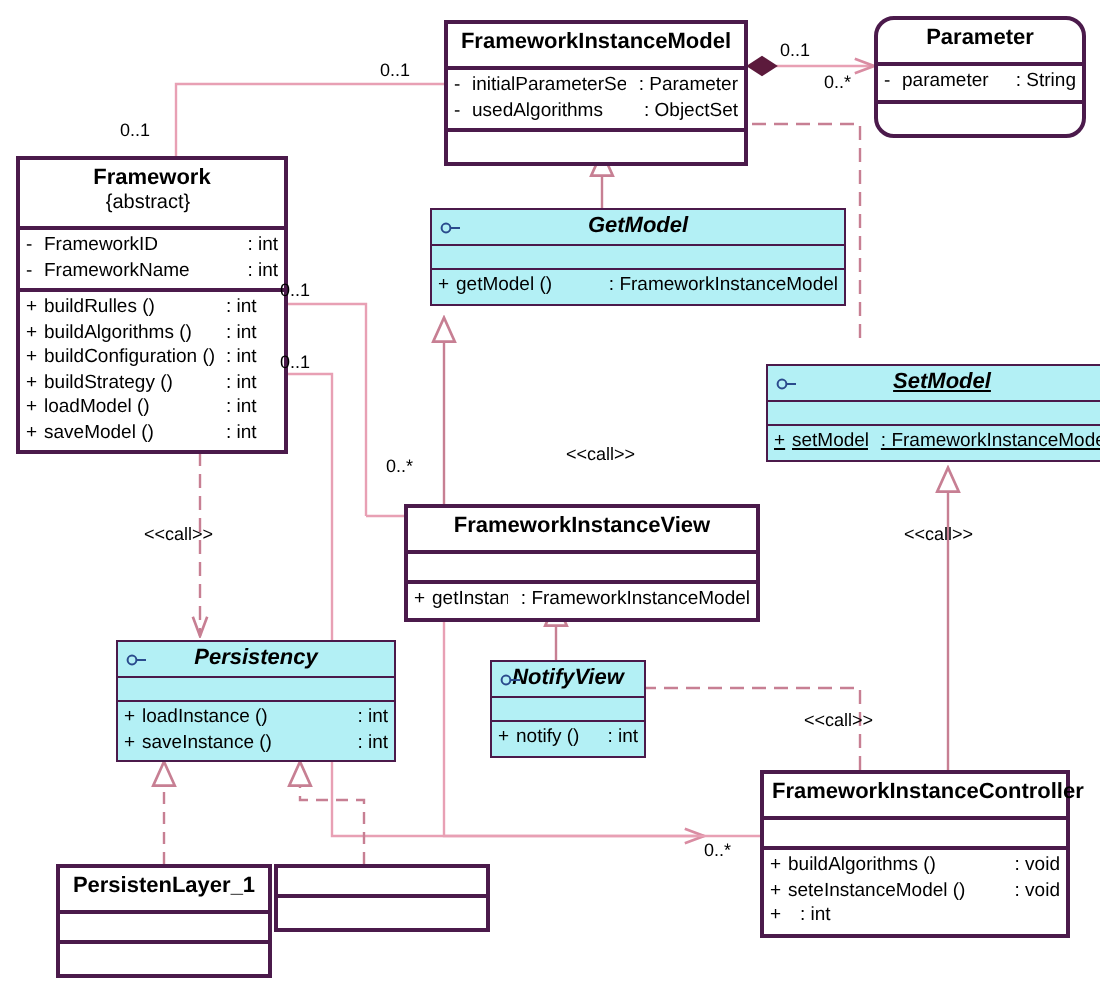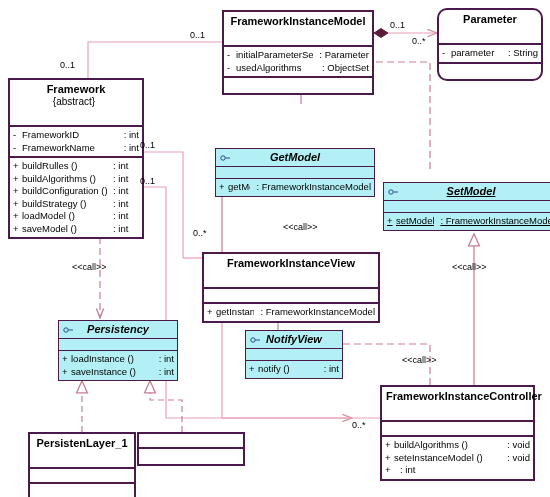--- a/index.html
+++ b/index.html
@@ -21,21 +21,21 @@
     background:#ffffff;
     z-index:5;
   }
   .uml .hdr{
     box-sizing:border-box;
     border-bottom:2px solid #4b1a4b;
     text-align:center;
     font-weight:bold;
     font-size:11px;
     color:#000;
-    padding:3px 4px 17px 4px;
+    padding:3px 4px 5px 4px;
     line-height:13px;
     position:relative;
   }
   .uml .abstract-tag{
     display:block;
     text-align:center;
     font-weight:normal;
     font-style:normal;
     font-size:10px;
     padding-right:4px;
@@ -222,21 +222,21 @@
         <span class="ty pad">: int</span>
       </div>
       <div class="row">
         <span class="vis">+</span>
         <span class="nm">saveModel ()</span>
         <span class="ty pad">: int</span>
       </div>
     </div>
   </div>
 
-  <div class="uml iface" style="left:215px;top:104px;width:160px;margin-top:44px;">
+  <div class="uml iface" style="left:215px;top:104px;width:208px;">
     <div class="hdr">
       <svg class="lolli" viewBox="0 0 11 7">
         <circle cx="3" cy="3.5" r="2.2" fill="none" stroke="#2a4b8d" stroke-width="1"></circle>
         <line x1="5.4" y1="3.5" x2="10" y2="3.5" stroke="#2a4b8d" stroke-width="1"></line>
       </svg>
       <span>GetModel</span>
     </div>
     <div class="compartment empty"></div>
     <div class="compartment">
       <div class="row">
@@ -270,39 +270,39 @@
     <div class="compartment empty"></div>
     <div class="compartment">
       <div class="row">
         <span class="vis">+</span>
         <span class="nm">getInstanceModel ()</span>
         <span class="ty">: FrameworkInstanceModel</span>
       </div>
     </div>
   </div>
 
-  <div class="uml iface" style="left:245px;top:330px;width:98px;">
+  <div class="uml iface" style="left:245px;top:330px;width:78px;">
     <div class="hdr">
       <svg class="lolli" viewBox="0 0 11 7">
         <circle cx="3" cy="3.5" r="2.2" fill="none" stroke="#2a4b8d" stroke-width="1"></circle>
         <line x1="5.4" y1="3.5" x2="10" y2="3.5" stroke="#2a4b8d" stroke-width="1"></line>
       </svg>
       <span>NotifyView</span>
     </div>
     <div class="compartment empty"></div>
     <div class="compartment">
       <div class="row">
         <span class="vis">+</span>
         <span class="nm">notify ()</span>
         <span class="ty">: int</span>
       </div>
     </div>
   </div>
 
-  <div class="uml iface" style="left:58px;top:320px;width:120px;">
+  <div class="uml iface" style="left:58px;top:320px;width:140px;">
     <div class="hdr">
       <svg class="lolli" viewBox="0 0 11 7">
         <circle cx="3" cy="3.5" r="2.2" fill="none" stroke="#2a4b8d" stroke-width="1"></circle>
         <line x1="5.4" y1="3.5" x2="10" y2="3.5" stroke="#2a4b8d" stroke-width="1"></line>
       </svg>
       <span>Persistency</span>
     </div>
     <div class="compartment empty"></div>
     <div class="compartment">
       <div class="row">

